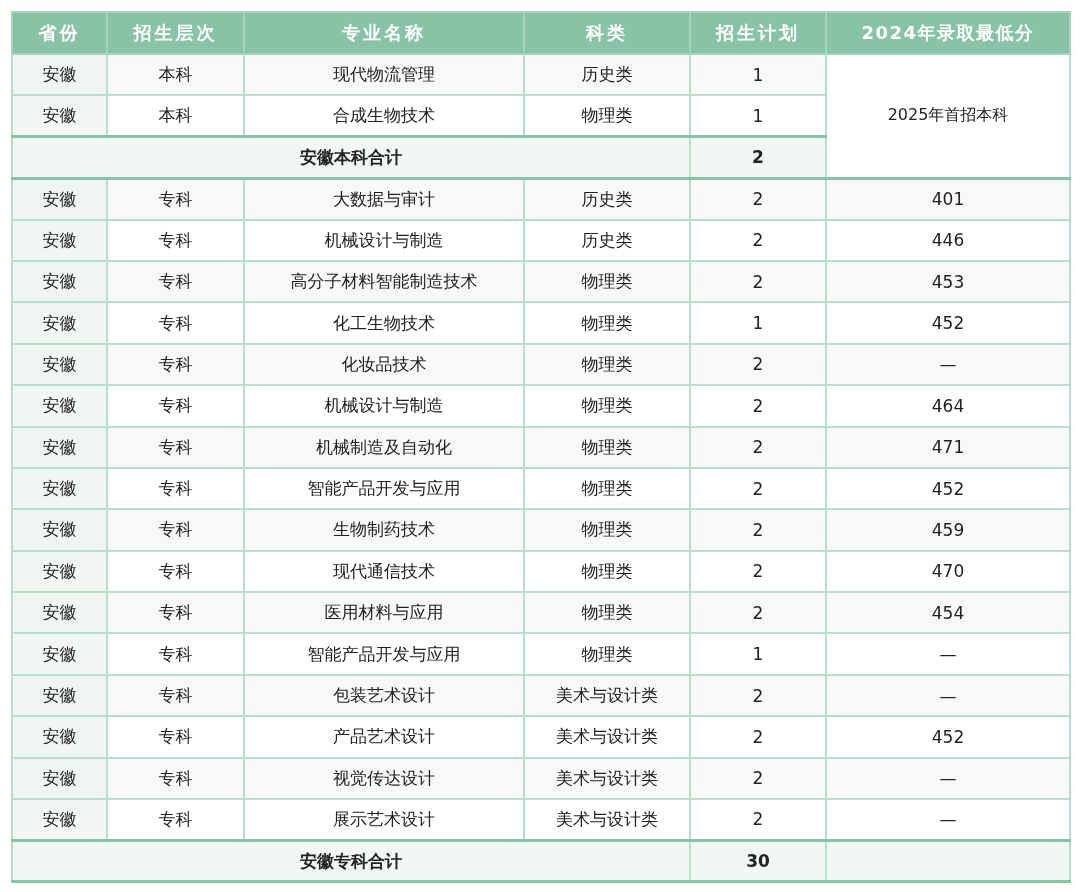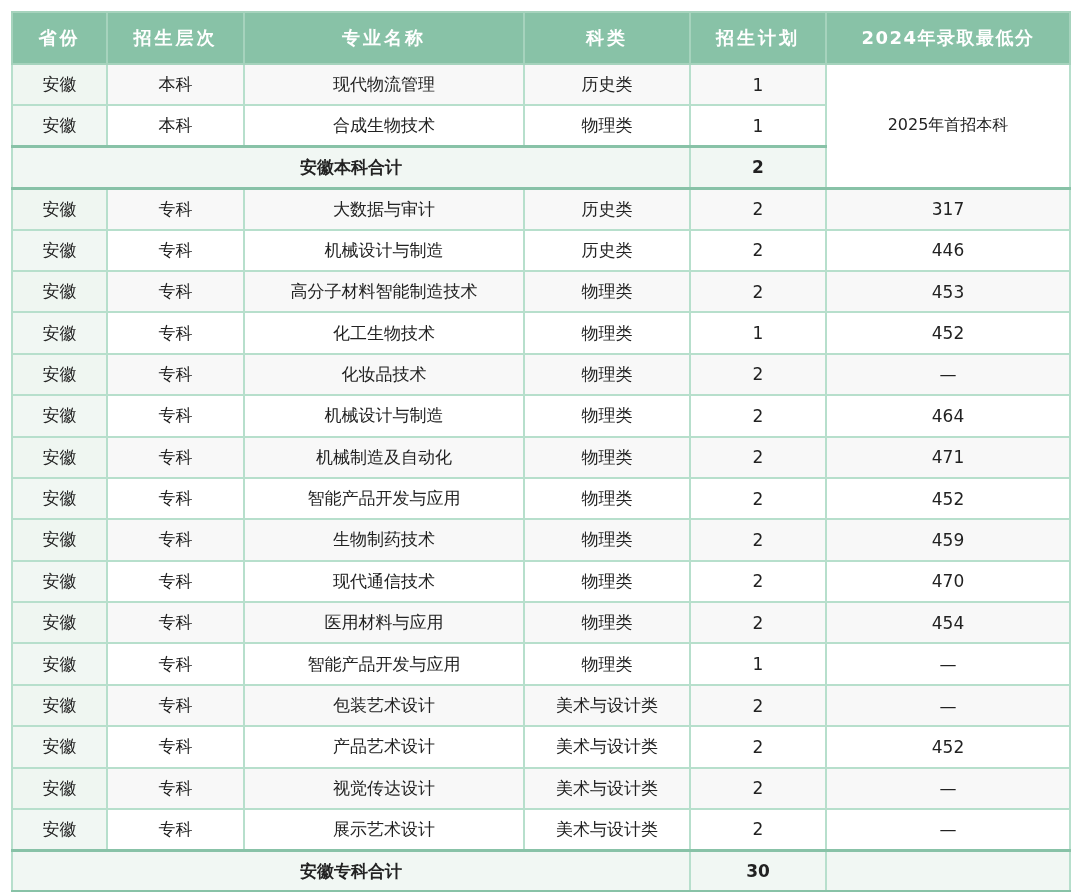--- a/index.html
+++ b/index.html
@@ -2,21 +2,21 @@
 <html><head>
   <meta charset="utf-8">
   <style>
     * { box-sizing: border-box; margin: 0; padding: 0; }
     html, body { width: 1080px; height: 892px; background: #ffffff; overflow: hidden; }
     body { font-family: "DejaVu Sans", "Liberation Sans", sans-serif; color: #222; }
     .wrap { position: absolute; left: 11px; top: 11px; width: 1058px; }
     table { border-collapse: collapse; width: 1058px; table-layout: fixed; }
     th, td { text-align: center; vertical-align: middle; border: 2px solid #b7dfcc; font-size: 17px; }
     thead th {
-      background: #88c2a7; color: #ffffff; font-weight: bold; height: 52px;
+      background: #88c2a7; color: #ffffff; font-weight: bold; height: 42px;
       letter-spacing: 3px; border-color: #a6d3bd; font-size: 18px;
     }
     thead th.year-col { letter-spacing: 1.5px; margin-left: 22px; }
     tbody td { height: 41.4px; background: #ffffff; }
     tbody tr.odd td { background: #f8f8f8; }
     tbody td.prov { background: #f1f7f3; }
     tbody tr.odd td.prov { background: #eff6f1; }
     tr.subtotal td { background: #f1f7f3; font-weight: bold; height: 41.4px; }
     tr.subtotal td.empty { background: #f1f7f3; }
     tr.subtotal { border-top: 3px solid #88c2a7; border-bottom: 3px solid #88c2a7; }
@@ -66,21 +66,21 @@
       <td>2</td>
     </tr>
   </tbody>
   <tbody id="zhuanke-body">
         <tr class="odd">
           <td class="prov">安徽</td>
           <td>专科</td>
           <td>大数据与审计</td>
           <td>历史类</td>
           <td>2</td>
-          <td>317</td>
+          <td>401</td>
         </tr>
         <tr>
           <td class="prov">安徽</td>
           <td>专科</td>
           <td>机械设计与制造</td>
           <td>历史类</td>
           <td>2</td>
           <td>446</td>
         </tr>
         <tr class="odd">

